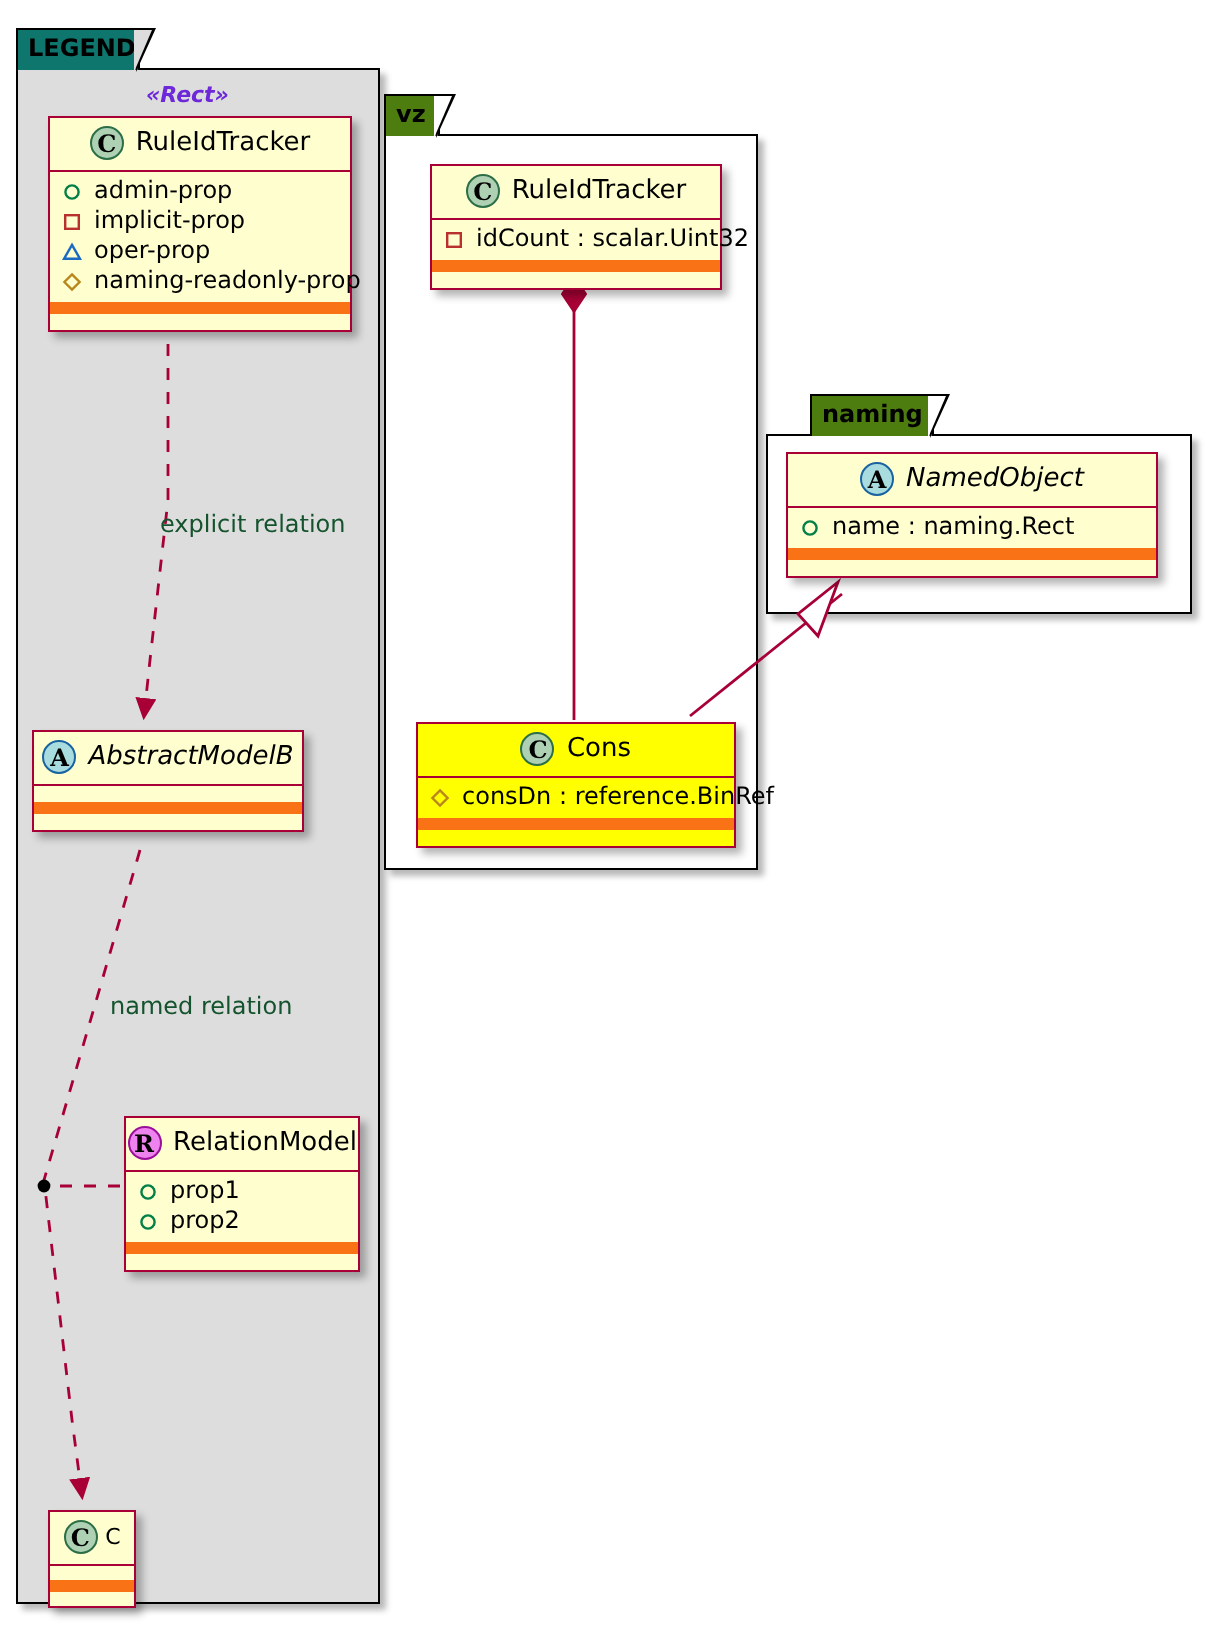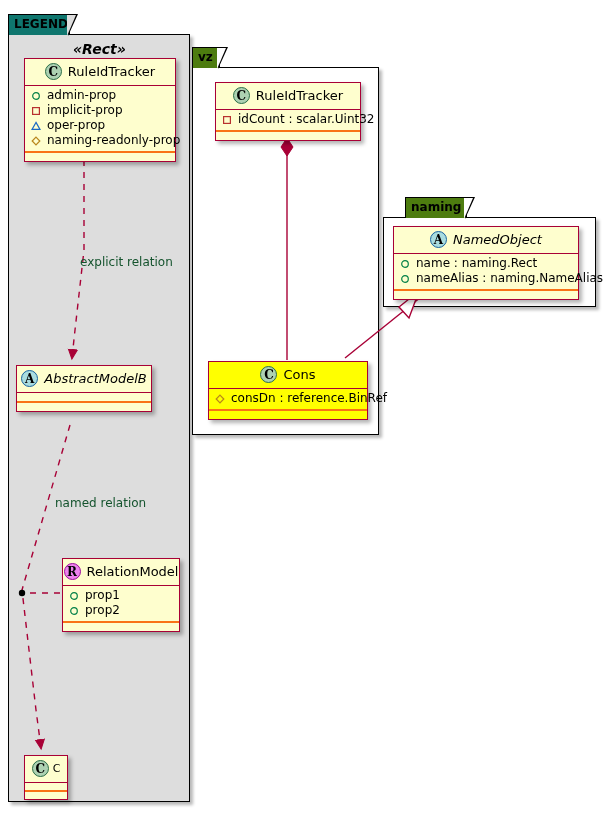--- a/index.html
+++ b/index.html
@@ -46,33 +46,33 @@
   }
   .cls.hl{background:#FFFF00;border-color:#A80036;}
   .cls-head{
     position:relative;display:flex;align-items:center;justify-content:center;
     gap:6px;padding:4px 8px 5px 8px;border-bottom:1px solid #A80036;
     font-size:13px;color:#000;white-space:nowrap;
   }
   .cls-name{font-size:13px;}
   .cls-name.abs{font-style:italic;}
   .cls-sec{
-    border-bottom:2px solid #f97316;padding:2px 4px 3px 6px;
+    border-bottom:6px solid #f97316;padding:2px 4px 3px 6px;
   }
   .cls-sec:last-child{border-bottom:none;}
   .cls-sec.empty{height:8px;padding:0;}
   .attr{
     display:flex;align-items:center;gap:6px;font-size:12px;line-height:15px;
     white-space:nowrap;color:#000;
   }
 
   
   .stereo{
-    position:absolute;font-style:italic;font-weight:bold;font-size:14px;
-    color:#000000;white-space:nowrap;z-index:6;
+    position:absolute;font-style:italic;font-weight:bold;font-size:11px;
+    color:#6d28d9;white-space:nowrap;z-index:6;
   }
 
   
   .badge{
     width:17px;height:17px;border-radius:50%;
     display:inline-flex;align-items:center;justify-content:center;
     font-weight:bold;font-size:12px;font-family:"DejaVu Serif","Liberation Serif",serif;
     box-sizing:border-box;flex:none;
   }
   .badge-C{background:#ADD1B2;border:1px solid #2B6E47;color:#000;}
@@ -227,26 +227,20 @@
     <div class="cls-head">
       <span class="badge badge-A">A</span>
       <span class="cls-name abs">NamedObject</span>
     </div>
     <div class="cls-sec">
       <div class="attr">
         <svg class="gl" viewBox="0 0 10 10">
             <circle cx="5" cy="5" r="3.3" fill="none" stroke="#038048" stroke-width="1.2"></circle>
           </svg>
         <span>name : naming.Rect</span>
-      </div>
-      <div class="attr">
-        <svg class="gl" viewBox="0 0 10 10">
-            <circle cx="5" cy="5" r="3.3" fill="none" stroke="#038048" stroke-width="1.2"></circle>
-          </svg>
-        <span>nameAlias : naming.NameAlias</span>
       </div>
     </div>
     <div class="cls-sec empty"></div>
   </div>
 
   <svg class="wires">
     <defs>
       <marker id="openArrow" markerWidth="12" markerHeight="12" refX="9" refY="5" orient="auto" markerUnits="userSpaceOnUse">
         <path d="M1,1 L10,5 L1,9" fill="none" stroke="#A80036" stroke-width="1.4"></path>
       </marker>

